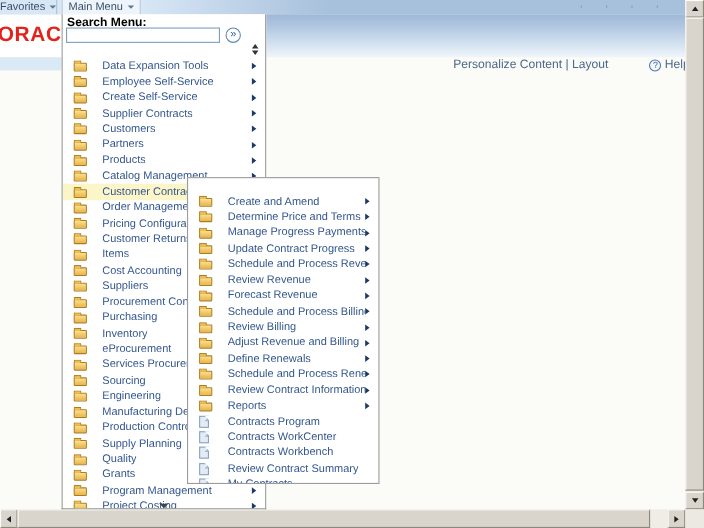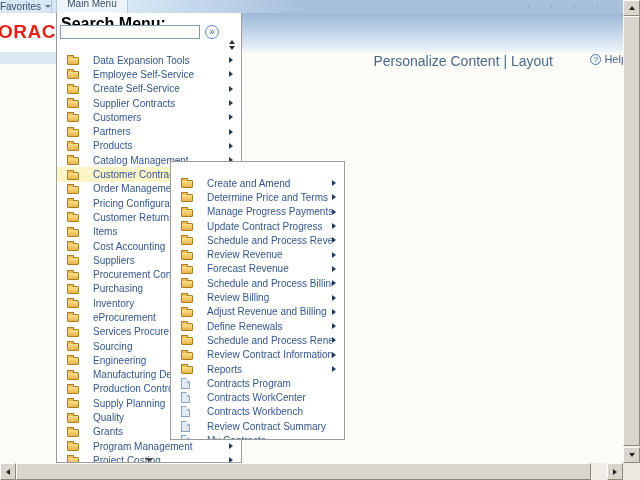--- a/index.html
+++ b/index.html
@@ -9,51 +9,51 @@
 
   
   .top-strip { position:absolute; left:0; top:0; width:623px; height:13px;
     background:linear-gradient(90deg,#d8e7f5 0,#d8e7f5 128px,#a7c0dc 300px,#a7c0dc 100%); }
   .fav-tab { position:absolute; left:0; top:0; height:13px; width:52px;
     display:flex; align-items:center; justify-content:center; gap:4px;
     font-size:10px; color:#3a4f66; border-right:1px solid #b0c2d4; cursor:default; }
   .mm-tab { position:absolute; left:56px; top:0; height:13px; width:72px;
     display:flex; align-items:center; justify-content:center; gap:4px;
     font-size:10px; color:#3a4f66; background:#eef4fb;
-    border-left:1px solid #b9c9da; border-right:1px solid #b9c9da; cursor:default;flex-direction:column; }
+    border-left:1px solid #b9c9da; border-right:1px solid #b9c9da; cursor:default; }
   .tab-caret { width:0; height:0; border-left:3px solid transparent;
     border-right:3px solid transparent; border-top:3px solid #5f7archive; border-top:3px solid #5f7890; }
 
   
   .brand-band { position:absolute; left:0; top:13px; width:623px; height:39px;
     background:linear-gradient(180deg,#9db8d6 0%,#b2c8e1 30%,#d4e2f0 70%,#eff5fa 100%); }
   .logo-zone { position:absolute; left:0; top:0; width:242px; height:39px; background:#ffffff; }
   .logo-text { position:absolute; left:-2px; top:8px; font-size:19px; font-weight:bold;
     color:#e2231a; letter-spacing:0.5px; }
   .nav-links { position:absolute; top:5px; right:20px; display:flex; align-items:center;
     font-size:11px; color:#1d3e6e; }
   .nav-links .nav-item { padding:1px 11px; cursor:pointer; white-space:nowrap; }
   .nav-links .nav-item + .nav-item { border-left:1px solid #7f9cbd; }
   .nav-links .nav-item:last-child { font-weight:bold; color:#14305f; }
 
   .left-substrip { position:absolute; left:0; top:52px; width:56px; height:12px; background:#dbe9f5; }
 
   
-  .personalize { position:absolute; top:53px; right:87px; font-size:14px;
+  .personalize { position:absolute; top:53px; right:87px; font-size:11px;
     color:#4c688a; cursor:pointer; white-space:nowrap; }
   .help { position:absolute; top:53px; right:13px; display:flex; align-items:center;
     gap:3px; font-size:11px; color:#4c688a; cursor:pointer; }
   .help-circle { width:11px; height:11px; border:1px solid #4c77ad; border-radius:50%;
     font-size:8px; color:#2f5e96; display:flex; align-items:center; justify-content:center;
     background:#f4f8fc; }
 
   
   .main-panel { position:absolute; left:56px; top:13px; width:186px; height:450px;
     background:#fff; border:1px solid #9c9c9c; border-top:none; z-index:10; overflow:hidden; }
-  .search-label { position:absolute; left:4px; top:2px; font-size:16px; font-weight:bold; color:#000; }
+  .search-label { position:absolute; left:4px; top:2px; font-size:11px; font-weight:bold; color:#000; }
   .search-input { position:absolute; left:3px; top:12px; width:140px; height:14px;
     border:1px solid #7f9db9; font-size:11px; padding:0 2px; }
   .go-btn { position:absolute; left:148px; top:12px; width:14px; height:14px;
     border:1px solid #5c87b5; border-radius:50%; background:#fff; color:#2f5e96;
     font-size:10px; line-height:11px; text-align:center; cursor:pointer; }
   .updown { position:absolute; right:6px; top:27px; display:flex; flex-direction:column;
     gap:2px; align-items:center; }
   .updown .up { width:0; height:0; border-left:3px solid transparent;
     border-right:3px solid transparent; border-bottom:4px solid #333; }
   .updown .down { width:0; height:0; border-left:3px solid transparent;

